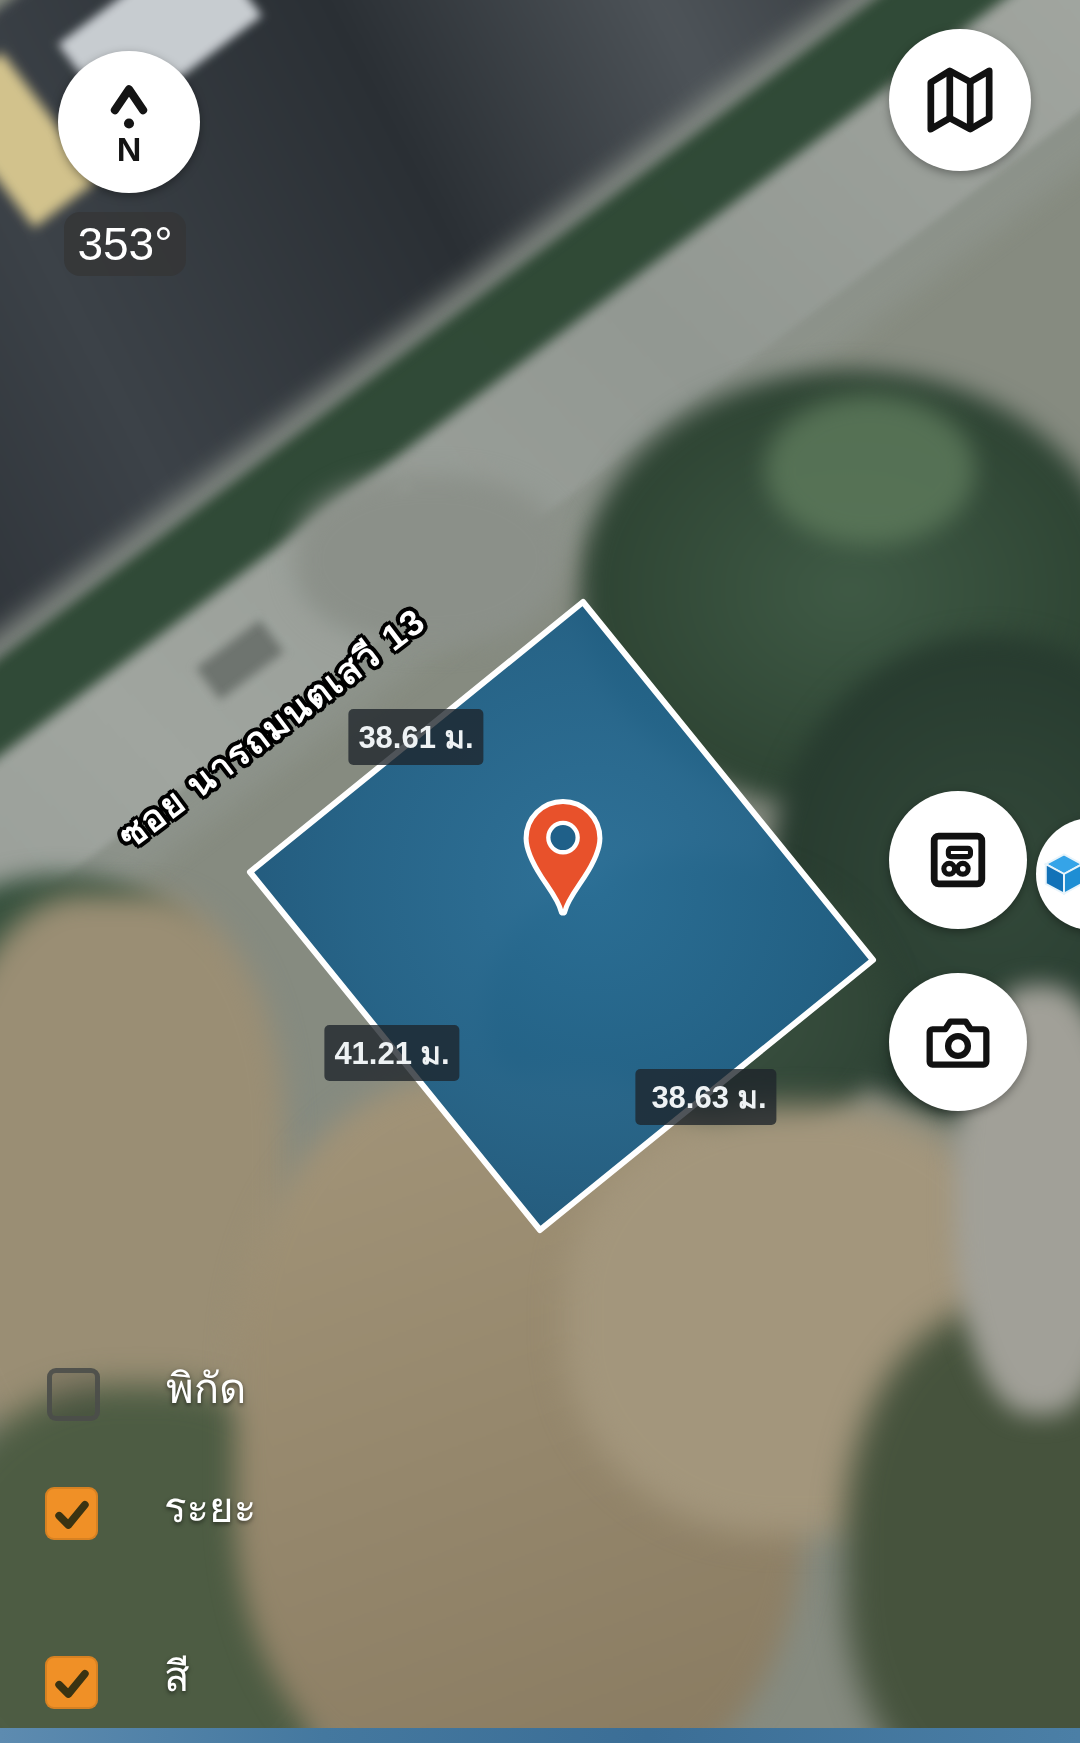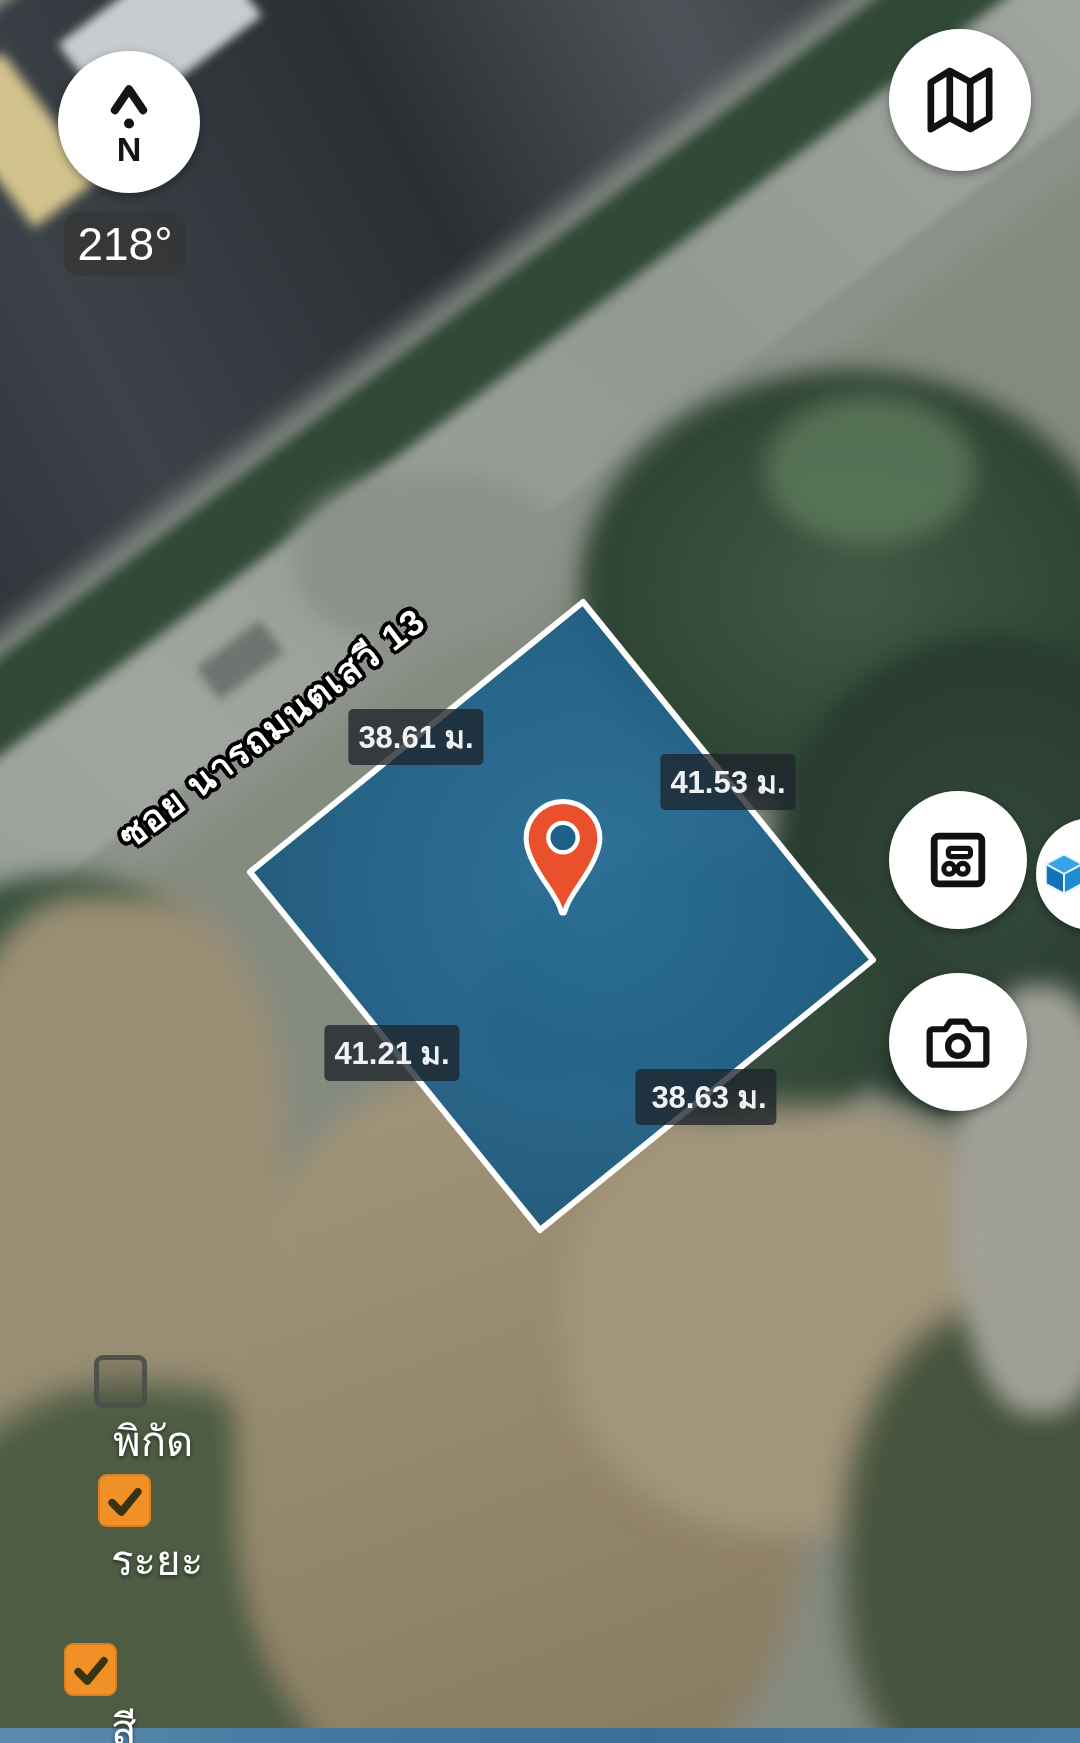--- a/index.html
+++ b/index.html
@@ -36,21 +36,21 @@
     box-shadow:0 3px 10px rgba(0,0,0,.35);
   }
   
   .heading-badge{
     position:absolute;left:64px;top:212px;width:122px;height:64px;z-index:10;
     background:rgba(52,52,52,.72);border-radius:16px;
     display:flex;align-items:center;justify-content:center;
     color:#fff;font-size:46px;font-weight:500;
   }
   
-  .chkrow{position:absolute;z-index:10;display:flex;align-items:center;flex-direction:column;}
+  .chkrow{position:absolute;z-index:10;display:flex;align-items:flex-end;}
   .checkbox{width:53px;height:53px;border-radius:9px;box-sizing:border-box;position:relative;
     border:5px solid rgba(75,78,74,.9);background:rgba(40,42,40,.15);}
   .checkbox .check{display:none;position:absolute;left:3px;top:3px;}
   .checkbox.checked{border:none;background:#f09026;box-shadow:inset 0 0 0 2px rgba(0,0,0,.10);}
   .checkbox.checked .check{display:block;left:5px;top:5px;}
   .chklabel{color:#fff;font-size:42px;font-weight:500;margin-left:66px;
     text-shadow:0 2px 4px rgba(0,0,0,.55);}
   
   .bottom-strip{position:absolute;left:0;top:1728px;width:1080px;height:15px;z-index:8;
     background:linear-gradient(90deg,#5d8bb0 0%,#44789f 30%,#3b6e96 60%,#4b7fa6 100%);}
@@ -88,41 +88,40 @@
         <stop offset="0.55" stop-color="#226288"></stop>
         <stop offset="1" stop-color="#1b5276"></stop>
       </radialGradient>
     </defs>
     <polygon points="583,602 873,960 540,1230 250,872" fill="url(#pg)" fill-opacity="0.95" stroke="#ffffff" stroke-width="6" stroke-linejoin="round"></polygon>
   </svg>
 
   <div class="street">ซอย นารถมนตเสวี 13</div>
 
   <div class="measure" style="left:416px;top:737px;">38.61 ม.</div>
-  <div class="measure" style="left:728px;top:782px;">41.53 ม.</div>
   <div class="measure" style="left:392px;top:1053px;">41.21 ม.</div>
   <div class="measure" style="left:706px;top:1097px;padding-left:16px;">38.63 ม.</div>
 
   <div class="pin">
     <svg width="86" height="122" viewBox="0 0 24 34">
       <path d="M12 1.2 C6.3 1.2 1.7 5.8 1.7 11.5 c0 3.6 2.1 7.4 4.3 10.8 2.3 3.5 4.8 6.6 5.5 9.7 0.1 0.5 0.9 0.5 1 0 0.7-3.1 3.2-6.2 5.5-9.7 2.2-3.4 4.3-7.2 4.3-10.8 C22.3 5.8 17.7 1.2 12 1.2 Z" fill="#e8512b" stroke="#ffffff" stroke-width="1.4"></path>
       <circle cx="12" cy="11.3" r="4.1" fill="#1f6089" stroke="#ffffff" stroke-width="1.2"></circle>
     </svg>
   </div>
 
   <div class="rbtn" style="left:58px;top:51px;width:142px;height:142px;">
     <svg width="58" height="86" viewBox="0 0 39 58">
       <polyline points="10,21 19.5,7 29,21" fill="none" stroke="#141414" stroke-width="5.5" stroke-linecap="round" stroke-linejoin="round"></polyline>
       <circle cx="19.5" cy="30" r="3.4" fill="#141414"></circle>
       <text x="19.5" y="55" text-anchor="middle" font-size="23" font-weight="bold" fill="#141414">N</text>
     </svg>
   </div>
 
   <div class="heading-badge">
-    <span>218°</span>
+    <span>353°</span>
   </div>
 
   <div class="rbtn" style="left:889px;top:29px;width:142px;height:142px;">
     <svg width="70" height="70" viewBox="0 0 24 24">
       <polygon points="2,6 2,22 8.5,18.2 15.5,22 22,18.2 22,2 15.5,5.8 8.5,2" fill="none" stroke="#111" stroke-width="2.3" stroke-linejoin="round"></polygon>
       <line x1="8.5" y1="2" x2="8.5" y2="18.2" stroke="#111" stroke-width="2.3"></line>
       <line x1="15.5" y1="5.8" x2="15.5" y2="22" stroke="#111" stroke-width="2.3"></line>
     </svg>
   </div>
 

